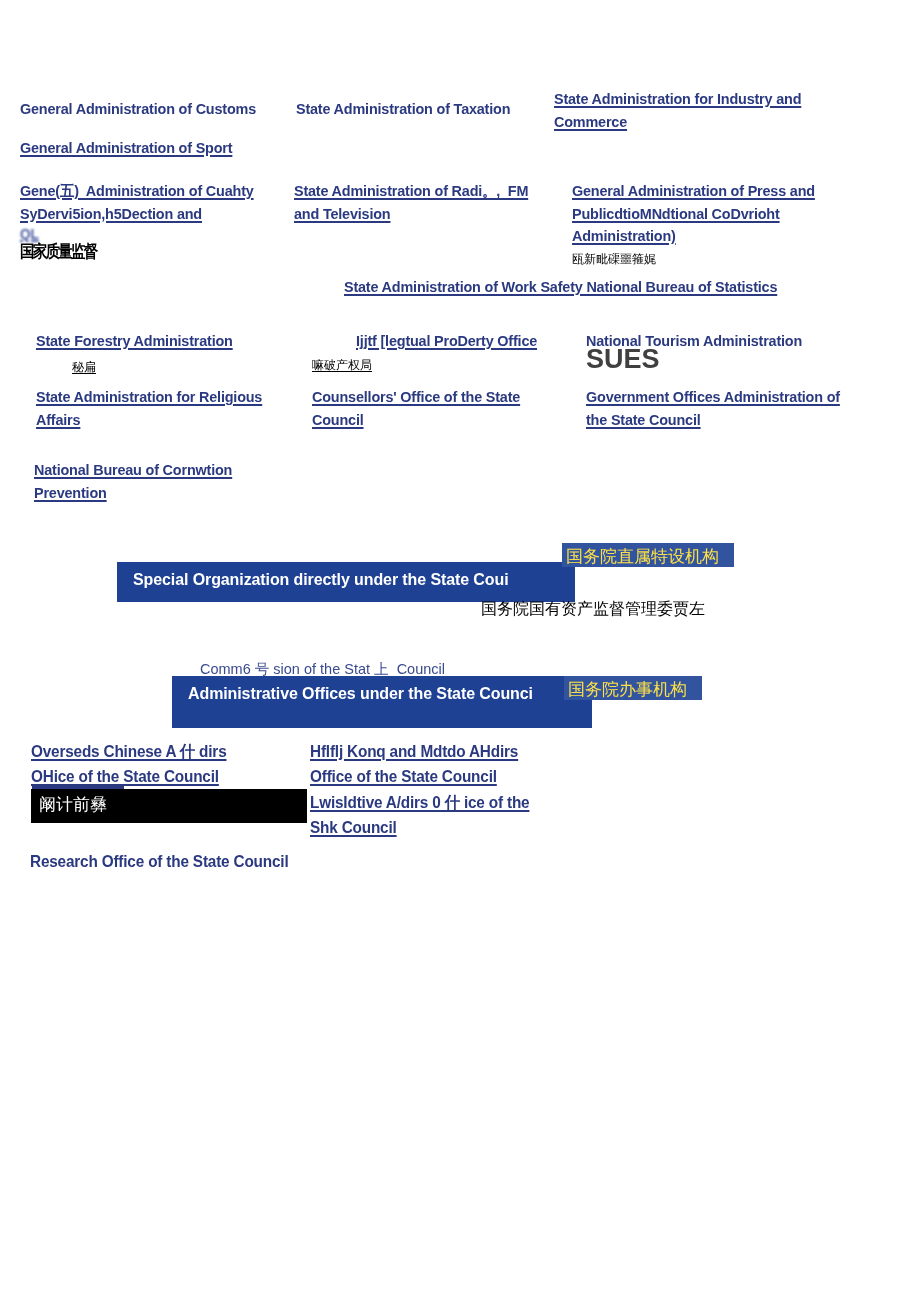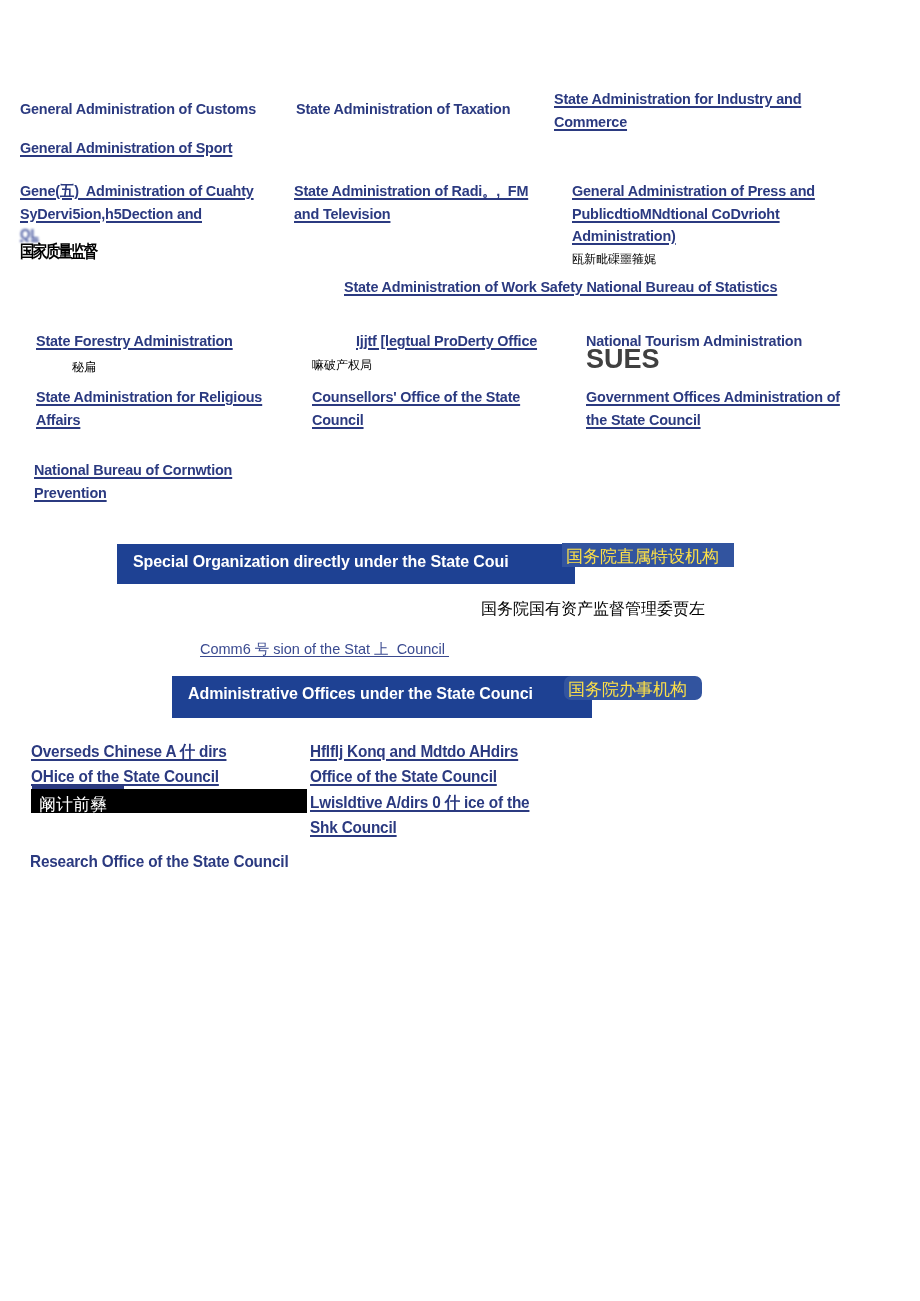--- a/index.html
+++ b/index.html
@@ -40,20 +40,21 @@
   .cn {
     position: absolute;
     color: #000000;
     font-weight: normal;
     font-size: 12px;
     line-height: 20px;
     font-family: "DejaVu Sans", sans-serif;
     white-space: pre;
   }
   .cn.u {
+    text-decoration: underline;
     text-decoration-thickness: 1px;
     text-underline-offset: 2px;
   }
 
   
   .smudge {
     position: absolute;
     color: #111;
     font-weight: bold;
     font-size: 17px;
@@ -196,34 +197,34 @@
 
   <div class="t u" style="left:312px; top:386px; width:240px;">Counsellors' Office of the State
 Council</div>
 
   <div class="t u" style="left:586px; top:386px; width:290px;">Government Offices Administration of
 the State Council</div>
 
   <div class="t u" style="left:34px; top:459px; width:230px;">National Bureau of Cornwtion
 Prevention</div>
 
-  <div class="banner" style="left:117px; top:544px; width:458px; height:40px;">Special Organization directly under the State Coui</div>
+  <div class="banner" style="left:117px; top:562px; width:458px; height:40px;">Special Organization directly under the State Coui</div>
   <div class="bannerChip" style="left:562px; top:543px; width:172px; height:24px;">国务院直属特设机构</div>
 
-  <div class="plain" style="left:200px; top:639px;">Comm6 号 sion of the Stat 上  Council </div>
+  <div class="plain" style="left:200px; top:659px;">Comm6 号 sion of the Stat 上  Council </div>
   <div class="plaincn" style="left:461px; top:598px;margin-left:20px;">国务院国有资产监督管理委贾左</div>
 
-  <div class="banner" style="left:172px; top:676px; width:420px; height:42px;">Administrative Offices under the State
+  <div class="banner" style="left:172px; top:676px; width:420px; height:52px;">Administrative Offices under the State
 Counci</div>
-  <div class="bannerChip" style="left:564px; top:676px; width:138px; height:24px;border-radius:7px;">国务院办事机构</div>
+  <div class="bannerChip" style="left:564px; top:676px; width:138px; height:24px;">国务院办事机构</div>
 
   <div class="t u" style="left:31px; top:739px; width:258px; font-size:16.5px; line-height:25px;">Overseds Chinese A 什 dirs
 OHice of the State Council</div>
   <div class="blackbar-cap" style="left:32px; top:785px; width:92px;"></div>
-  <div class="blackbar" style="left:31px; top:789px; width:276px; height:24px;">阚计前彝</div>
+  <div class="blackbar" style="left:31px; top:789px; width:276px; height:34px;">阚计前彝</div>
 
   <div class="t u" style="left:310px; top:739px; width:266px; font-size:16.5px; line-height:25px;">Hflflj Konq and Mdtdo AHdirs
 Office of the State Council</div>
 
   <div class="t u" style="left:310px; top:790px; width:272px; font-size:16.5px; line-height:25px;">LwisIdtive A/dirs 0 什 ice of the
 Shk Council</div>
 
   <div class="t" style="left:30px; top:850px; width:320px; font-size:16.5px;">Research Office of the State Council</div>
 
 </div>

